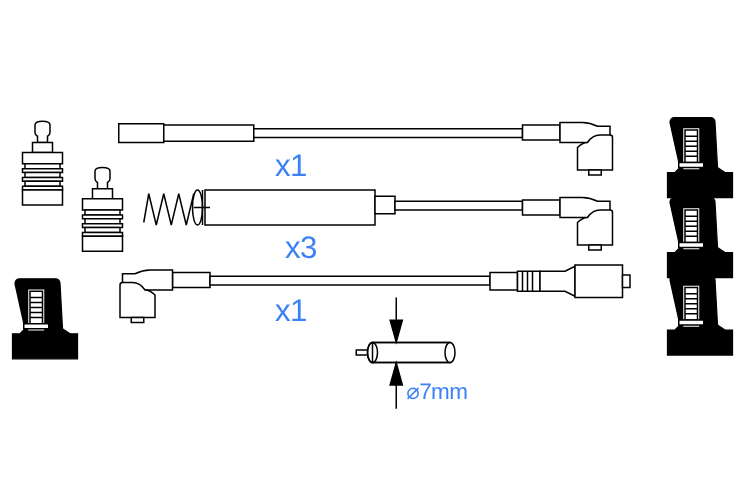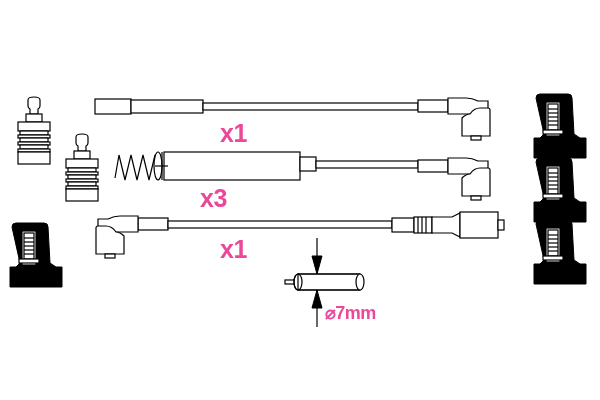--- a/index.html
+++ b/index.html
@@ -1,18 +1,18 @@
 <!DOCTYPE html>
 <html><head>
   <meta charset="utf-8">
   <style>
     html, body { margin: 0; padding: 0; background: #ffffff; }
     body { width: 600px; height: 400px; position: relative; overflow: hidden; font-family: "Liberation Sans", sans-serif; }
     svg { position: absolute; left: 0; top: 0; }
-    .lbl { position: absolute; font-family: "Liberation Sans", sans-serif; font-size: 25px; color: #ec4899; line-height: 1; letter-spacing: -0.5px; font-weight: bold; }
+    .lbl { position: absolute; font-family: "Liberation Sans", sans-serif; font-size: 25px; color: #3b82f6; line-height: 1; letter-spacing: -0.5px; }
     .s { fill: #fff; stroke: #000; stroke-width: 1.2; }
     .b { fill: #000; stroke: #000; stroke-width: 1; }
     .l { fill: none; stroke: #000; stroke-width: 1.2; }
   </style>
 </head>
 <body>
 
 <svg width="600" height="400" viewBox="0 0 600 400">
   <defs>
     <g id="blackcap">
@@ -113,15 +113,15 @@
   </g>
   <g>
     <line class="l" x1="317" y1="238" x2="317" y2="274"></line>
     <path class="b" d="M312,256 L322,256 L317,274 Z"></path>
     <line class="l" x1="317" y1="290" x2="317" y2="327"></line>
     <path class="b" d="M312,308 L322,308 L317,290 Z"></path>
   </g>
 </svg>
 
 <div class="lbl" style="left:220px; top:121px;">x1</div>
-<div class="lbl" style="left:200px; top:186px;">x3</div>
+<div class="lbl" style="left:228px; top:186px;">x3</div>
 <div class="lbl" style="left:220px; top:237px;">x1</div>
 <div class="lbl" style="left:325px; top:304px; font-size:18px;">⌀7mm</div>
 
 </body></html>

